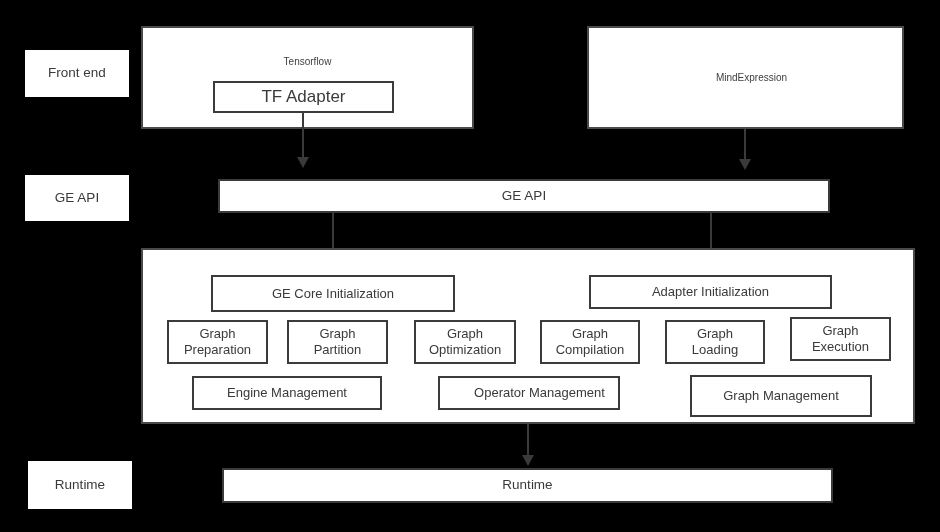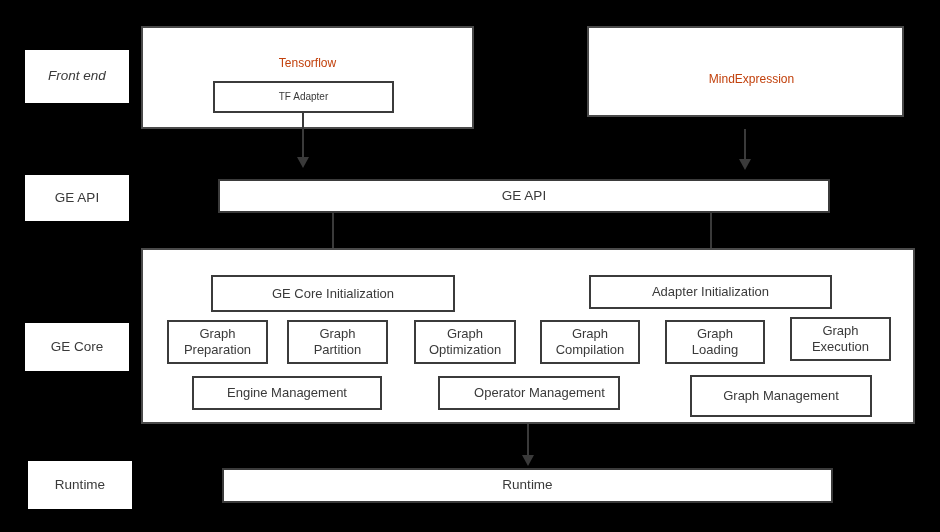--- a/index.html
+++ b/index.html
@@ -39,22 +39,22 @@
     border: 2px solid #3b3b3b;
   }
   
   .panel {
     border: 2px solid #4a4a4a;
     align-items: flex-start;
     justify-content: center;
   }
   .panel > .panel-title {
     margin-top: 28px;
-    font-size: 12px;
-    color: #c2410c;
+    font-size: 10px;
+    color: #404040;
   }
   .panel.mind > .panel-title {
     margin-top: 44px;
   }
   .bar {
     border: 2px solid #3b3b3b;
     font-size: 13.5px;
   }
   
   .conn {
@@ -69,45 +69,42 @@
     border-left: 6px solid transparent;
     border-right: 6px solid transparent;
     border-top: 11px solid #3a3a3a;
   }
 </style>
 </head>
 <body>
 
 <div id="canvas">
 
-  <div class="box stage-label" style="left:25px; top:50px; width:104px; height:53px;font-style:italic;">
+  <div class="box stage-label" style="left:25px; top:50px; width:104px; height:47px;">
     <span>Front end</span>
   </div>
 
   <div class="box stage-label" style="left:25px; top:175px; width:104px; height:46px;">
     <span>GE API</span>
   </div>
 
-  <div class="box stage-label" style="left:25px; top:323px; width:104px; height:48px;">
-    <span>GE Core</span>
-  </div>
 
   <div class="box stage-label" style="left:28px; top:461px; width:104px; height:48px;">
     <span>Runtime</span>
   </div>
 
   <div class="box panel" style="left:141px; top:26px; width:333px; height:103px;">
     <span class="panel-title">Tensorflow</span>
   </div>
 
-  <div class="box node" style="left:213px; top:81px; width:181px; height:32px; font-size:10px;">
+  <div class="box node" style="left:213px; top:81px; width:181px; height:32px; font-size:17px;">
     <span>TF Adapter</span>
   </div>
 
-  <div class="box panel mind" style="left:587px; top:26px; width:317px; height:91px;padding-left:12px;">
+  <div class="box panel mind" style="left:587px; top:26px; width:317px; height:103px;padding-left:12px;">
     <span class="panel-title">MindExpression</span>
   </div>
 
   <div class="conn" style="left:302px; top:113px; height:46px;"></div>
   <div class="arrowhead" style="left:297px; top:157px;"></div>
 
   <div class="conn" style="left:744px; top:129px; height:32px;"></div>
   <div class="arrowhead" style="left:739px; top:159px;"></div>
 
   <div class="box bar" style="left:218px; top:179px; width:612px; height:34px;">

